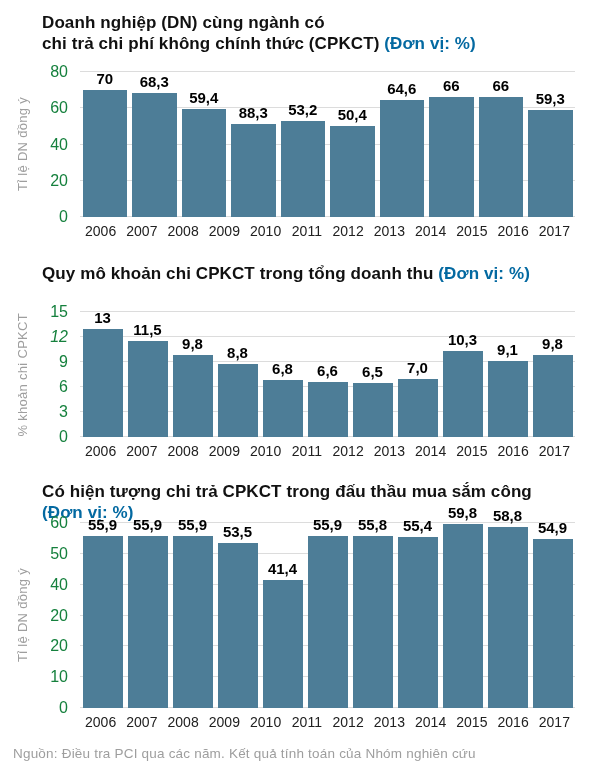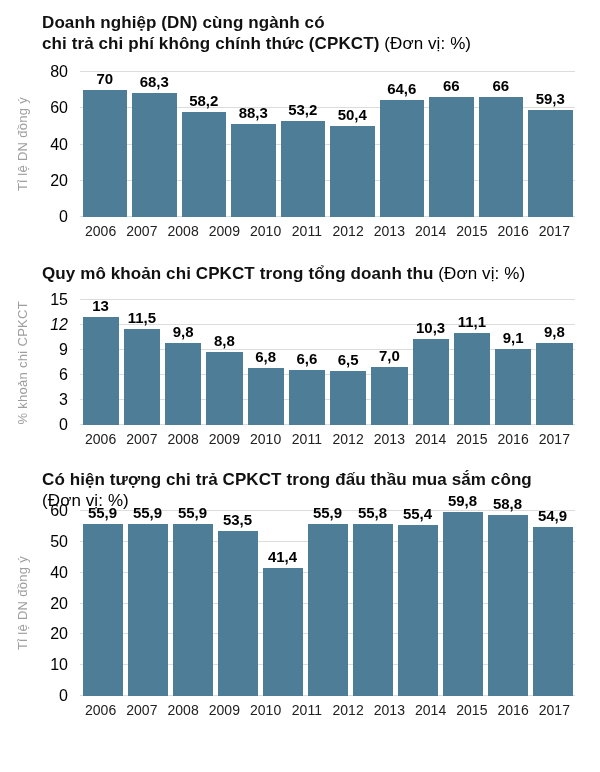--- a/index.html
+++ b/index.html
@@ -10,50 +10,50 @@
     color:#1a1a1a;
   }
   .page { padding:12px 25px 0 10px; }
 
   .chart { }
   .chart-title {
     margin-left:32px;
     font-size:17px; font-weight:700; line-height:21px; color:#111;
     letter-spacing:0.1px;
   }
-  .chart-title .tu { font-weight:400; color:#000000; }
+  .chart-title .tu { font-weight:700; color:#0369a1; }
 
   .plot-row { display:flex; align-items:stretch; }
   .ylab { width:24px; display:flex; align-items:center; justify-content:center; }
   .ylab span {
     writing-mode:vertical-rl; transform:rotate(180deg);
     font-size:13px; color:#9e9e9e; white-space:nowrap; letter-spacing:0.3px;
   }
   .yticks { width:38px; position:relative; }
   .ytick {
     position:absolute; right:4px; transform:translateY(50%);
-    font-size:16px; line-height:1; color:#000000;
+    font-size:16px; line-height:1; color:#15803d;
   }
   .plot { flex:1; position:relative; margin-left:8px; overflow:visible; }
   .grid { position:absolute; left:0; right:0; top:0; bottom:0; }
   .gridline { position:absolute; left:0; right:0; height:1px; background:#dcdcdc; }
   .bars { position:absolute; left:0; right:0; top:0; bottom:0; display:flex; }
   .slot { flex:1; position:relative; overflow:visible; }
   .bar { position:absolute; left:2.5px; right:2.5px; bottom:0; background:#4d7d97; }
   .val {
     position:absolute; left:-8px; right:-8px; text-align:center;
     font-weight:700; font-size:15px; color:#000; line-height:1; white-space:nowrap;
   }
   .xlabels-row { display:flex; margin-top:6px; }
   .xlabels-row .spacer { width:70px; }
   .xlabels { flex:1; display:flex; }
   .xlab { flex:1; text-align:center; font-size:14px; color:#212121; }
 
   .t-mb1 { margin-bottom:18px; }
-  .t-mb2 { margin-bottom:16px; }
+  .t-mb2 { margin-bottom:28px; }
   .t-mb3 { }
   .c-mb1 { margin-bottom:24px; }
   .c-mb2 { margin-bottom:22px; }
 
   .footer {
     margin:16px 0 0 3px;
     font-size:13.5px; color:#9e9e9e; letter-spacing:0.2px;
   }
 </style>
 </head>
@@ -88,22 +88,22 @@
         <div class="bars">
             <div class="slot">
               <div class="val" style="bottom: calc(87.5% + 4px);">70</div>
               <div class="bar" style="height: 87.5%; background: rgb(77, 125, 151);"></div>
             </div>
             <div class="slot">
               <div class="val" style="bottom: calc(85.375% + 4px);">68,3</div>
               <div class="bar" style="height: 85.375%; background: rgb(77, 125, 151);"></div>
             </div>
             <div class="slot">
-              <div class="val" style="bottom: calc(72.75% + 4px);">58,2</div>
-              <div class="bar" style="height: 72.75%; background: rgb(77, 125, 151);"></div>
+              <div class="val" style="bottom: calc(74.25% + 4px);">59,4</div>
+              <div class="bar" style="height: 74.25%; background: rgb(77, 125, 151);"></div>
             </div>
             <div class="slot">
               <div class="val" style="bottom: calc(64.25% + 4px);">88,3</div>
               <div class="bar" style="height: 64.25%; background: rgb(77, 125, 151);"></div>
             </div>
             <div class="slot">
               <div class="val" style="bottom: calc(66.5% + 4px);">53,2</div>
               <div class="bar" style="height: 66.5%; background: rgb(77, 125, 151);"></div>
             </div>
             <div class="slot">
@@ -204,24 +204,20 @@
             </div>
             <div class="slot">
               <div class="val" style="bottom: calc(46.6667% + 4px);">7,0</div>
               <div class="bar" style="height: 46.6667%; background: rgb(77, 125, 151);"></div>
             </div>
             <div class="slot">
               <div class="val" style="bottom: calc(68.6667% + 4px);">10,3</div>
               <div class="bar" style="height: 68.6667%; background: rgb(77, 125, 151);"></div>
             </div>
             <div class="slot">
-              <div class="val" style="bottom: calc(74% + 4px);">11,1</div>
-              <div class="bar" style="height: 74%; background: rgb(77, 125, 151);"></div>
-            </div>
-            <div class="slot">
               <div class="val" style="bottom: calc(60.6667% + 4px);">9,1</div>
               <div class="bar" style="height: 60.6667%; background: rgb(77, 125, 151);"></div>
             </div>
             <div class="slot">
               <div class="val" style="bottom: calc(65.3333% + 4px);">9,8</div>
               <div class="bar" style="height: 65.3333%; background: rgb(77, 125, 151);"></div>
             </div>
           </div>
       </div>
     </div>
@@ -331,14 +327,15 @@
           <div class="xlab">2012</div>
           <div class="xlab">2013</div>
           <div class="xlab">2014</div>
           <div class="xlab">2015</div>
           <div class="xlab">2016</div>
           <div class="xlab">2017</div>
         </div>
     </div>
   </section>
 
+  <div class="footer">Nguồn: Điều tra PCI qua các năm. Kết quả tính toán của Nhóm nghiên cứu</div>
 
 </div>
 
 </body></html>

